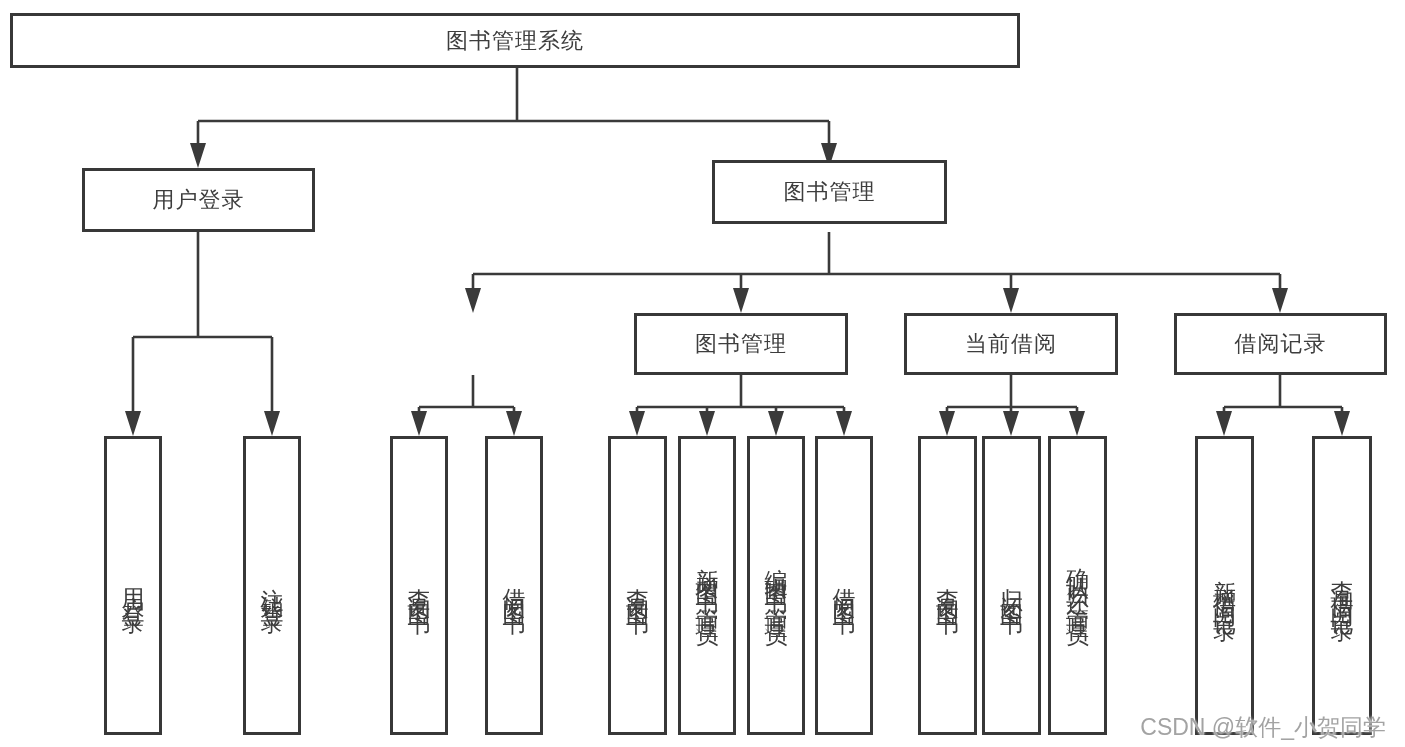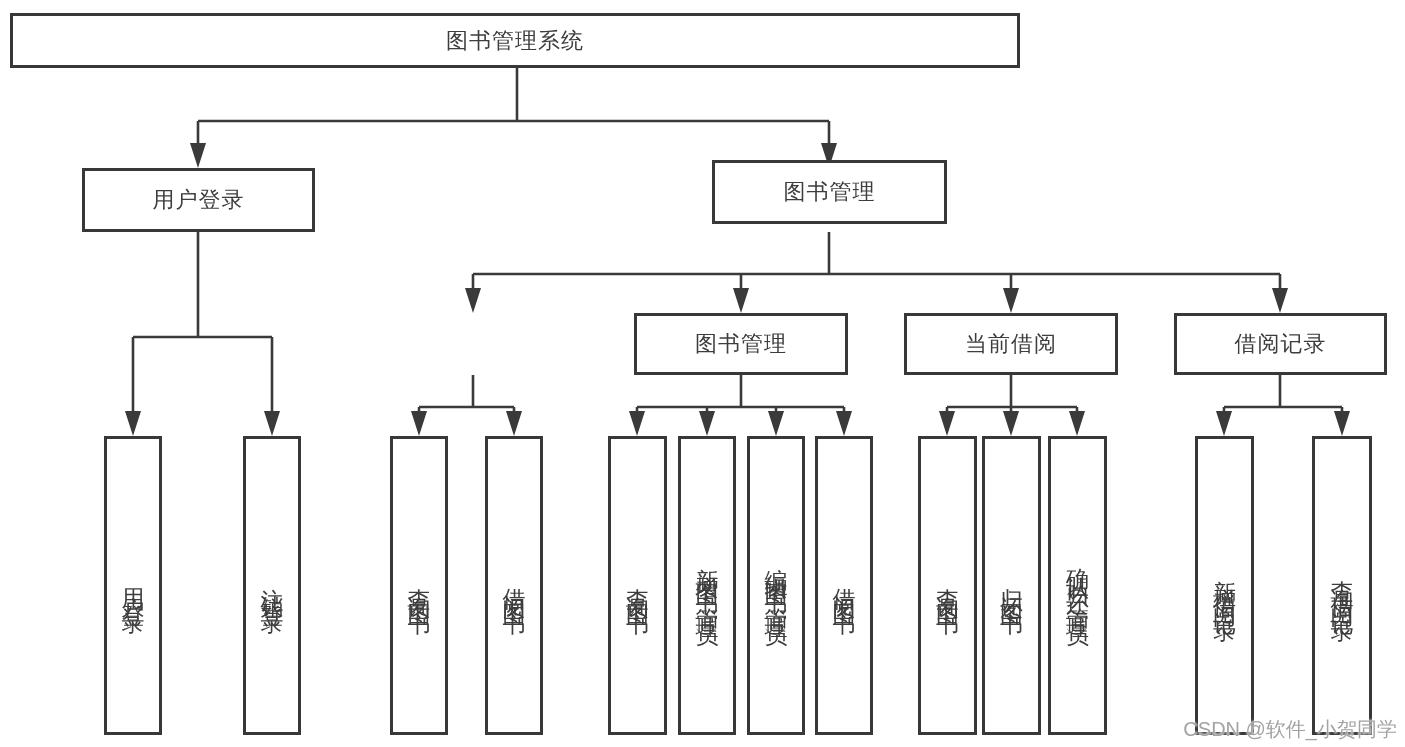--- a/index.html
+++ b/index.html
@@ -41,23 +41,23 @@
   .vbox .vtext {
     writing-mode: vertical-rl;
     text-orientation: mixed;
     font-size: 23px;
     letter-spacing: 8px;
     line-height: 1;
     color: #3d3d3d;
   }
   .watermark {
     position: absolute;
-    right: 8px;
+    right: 19px;
     bottom: 4px;
-    font-size: 20px;
+    font-size: 23px;
     color: #a3a3a3;
     text-shadow: 0 0 3px #ffffff, 0 0 2px #ffffff;
     z-index: 5;
     white-space: nowrap;
   }
 </style>
 </head>
 <body>
 
 <div class="canvas">

